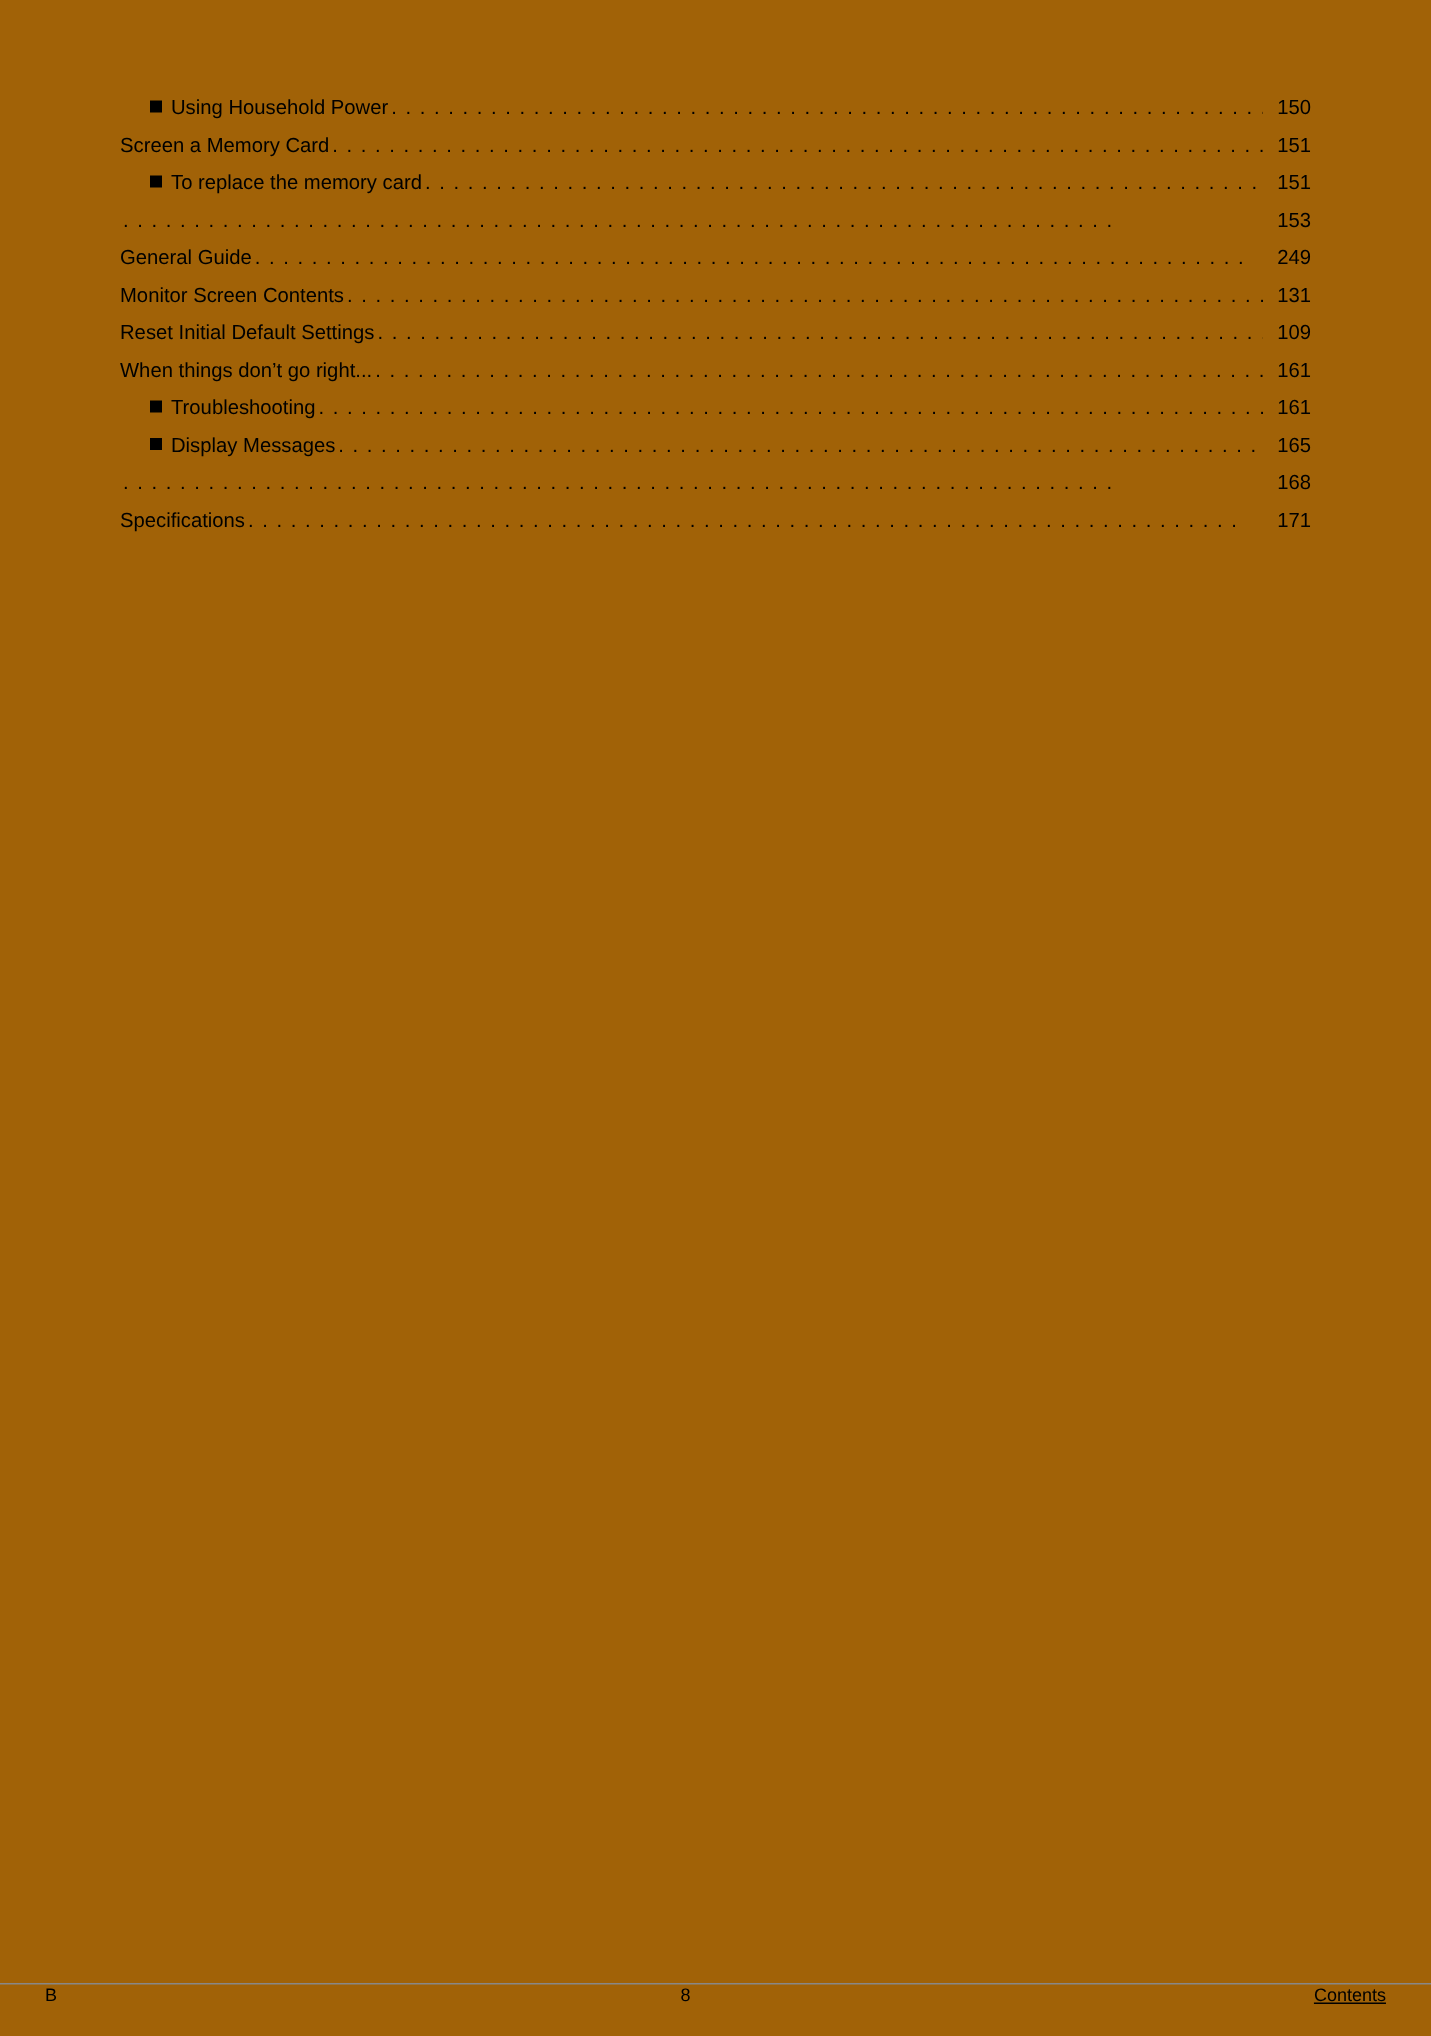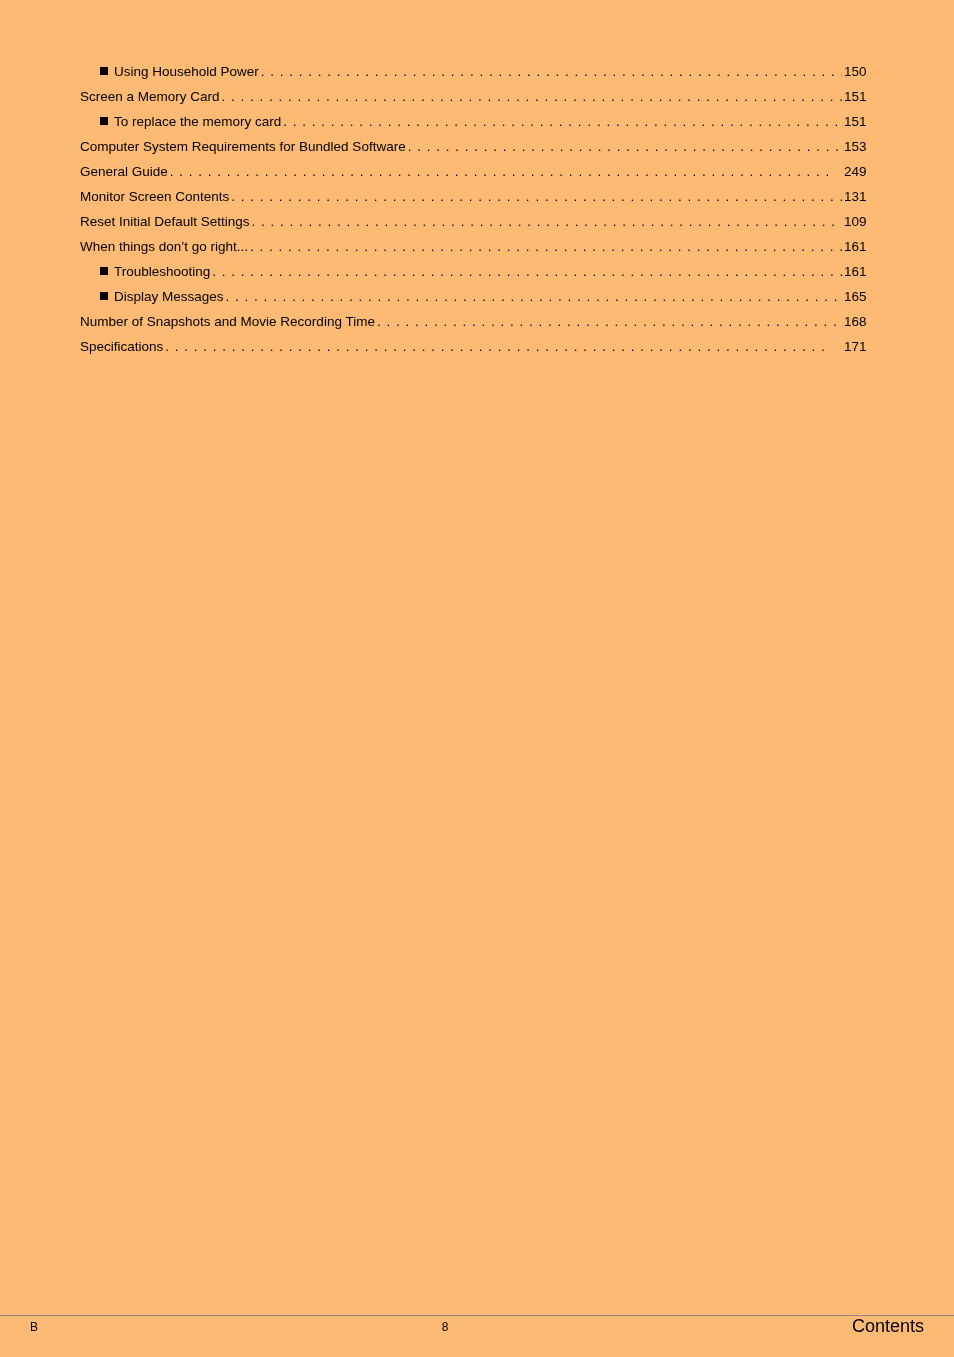--- a/index.html
+++ b/index.html
@@ -14,21 +14,21 @@
       font-size: 14px;
       color: #000000;
       width: 954px;
       min-height: 1357px;
       position: relative;
     }
 
     .page-container {
       width: 954px;
       min-height: 1357px;
-      background: #fdba74;
+      background: #a16207;
       position: relative;
       padding: 40px 80px 60px 80px;
     }
 
     .toc-list {
       margin-top: 20px;
       line-height: 1.85;
     }
 
     .toc-entry {
@@ -47,21 +47,21 @@
       flex: 1;
       overflow: hidden;
       margin: 0 2px;
       letter-spacing: 1px;
       color: #000;
     }
 
     .toc-entry .page-num {
       flex-shrink: 0;
       min-width: 30px;
-      text-align: left;
+      text-align: right;
     }
 
     .bullet-square {
       display: inline-block;
       width: 8px;
       height: 8px;
       background: #000;
       margin-right: 6px;
       vertical-align: middle;
       position: relative;
@@ -83,21 +83,22 @@
 
     .footer-left {
       font-size: 12px;
     }
 
     .footer-center {
       font-size: 12px;
     }
 
     .footer-right {
-      font-size: 18px;
+      font-size: 12px;
+      text-decoration: underline;
     }
   </style>
 </head>
 <body>
 
 <div class="page-container">
   <div class="toc-list" id="toc-container">
   <div class="toc-entry">
         <span class="label" style="padding-left: 20px;"><span class="bullet-square"></span>Using Household Power</span>
         <span class="dots"> . . . . . . . . . . . . . . . . . . . . . . . . . . . . . . . . . . . . . . . . . . . . . . . . . . . . . . . . . . . . . . . . . . . . . . </span>
@@ -107,21 +108,20 @@
         <span class="label">Screen a Memory Card</span>
         <span class="dots"> . . . . . . . . . . . . . . . . . . . . . . . . . . . . . . . . . . . . . . . . . . . . . . . . . . . . . . . . . . . . . . . . . . . . . . </span>
         <span class="page-num">151</span>
       </div>
       <div class="toc-entry">
         <span class="label" style="padding-left: 20px;"><span class="bullet-square"></span>To replace the memory card</span>
         <span class="dots"> . . . . . . . . . . . . . . . . . . . . . . . . . . . . . . . . . . . . . . . . . . . . . . . . . . . . . . . . . . . . . . . . . . . . . . </span>
         <span class="page-num">151</span>
       </div>
       <div class="toc-entry">
-        <span class="label">Computer System Requirements for Bundled Software</span>
         <span class="dots"> . . . . . . . . . . . . . . . . . . . . . . . . . . . . . . . . . . . . . . . . . . . . . . . . . . . . . . . . . . . . . . . . . . . . . . </span>
         <span class="page-num">153</span>
       </div>
       <div class="toc-entry">
         <span class="label">General Guide</span>
         <span class="dots"> . . . . . . . . . . . . . . . . . . . . . . . . . . . . . . . . . . . . . . . . . . . . . . . . . . . . . . . . . . . . . . . . . . . . . . </span>
         <span class="page-num">249</span>
       </div>
       <div class="toc-entry">
         <span class="label">Monitor Screen Contents</span>
@@ -142,21 +142,20 @@
         <span class="label" style="padding-left: 20px;"><span class="bullet-square"></span>Troubleshooting</span>
         <span class="dots"> . . . . . . . . . . . . . . . . . . . . . . . . . . . . . . . . . . . . . . . . . . . . . . . . . . . . . . . . . . . . . . . . . . . . . . </span>
         <span class="page-num">161</span>
       </div>
       <div class="toc-entry">
         <span class="label" style="padding-left: 20px;"><span class="bullet-square"></span>Display Messages</span>
         <span class="dots"> . . . . . . . . . . . . . . . . . . . . . . . . . . . . . . . . . . . . . . . . . . . . . . . . . . . . . . . . . . . . . . . . . . . . . . </span>
         <span class="page-num">165</span>
       </div>
       <div class="toc-entry">
-        <span class="label">Number of Snapshots and Movie Recording Time</span>
         <span class="dots"> . . . . . . . . . . . . . . . . . . . . . . . . . . . . . . . . . . . . . . . . . . . . . . . . . . . . . . . . . . . . . . . . . . . . . . </span>
         <span class="page-num">168</span>
       </div>
       <div class="toc-entry">
         <span class="label">Specifications</span>
         <span class="dots"> . . . . . . . . . . . . . . . . . . . . . . . . . . . . . . . . . . . . . . . . . . . . . . . . . . . . . . . . . . . . . . . . . . . . . . </span>
         <span class="page-num">171</span>
       </div>
     </div>
 

